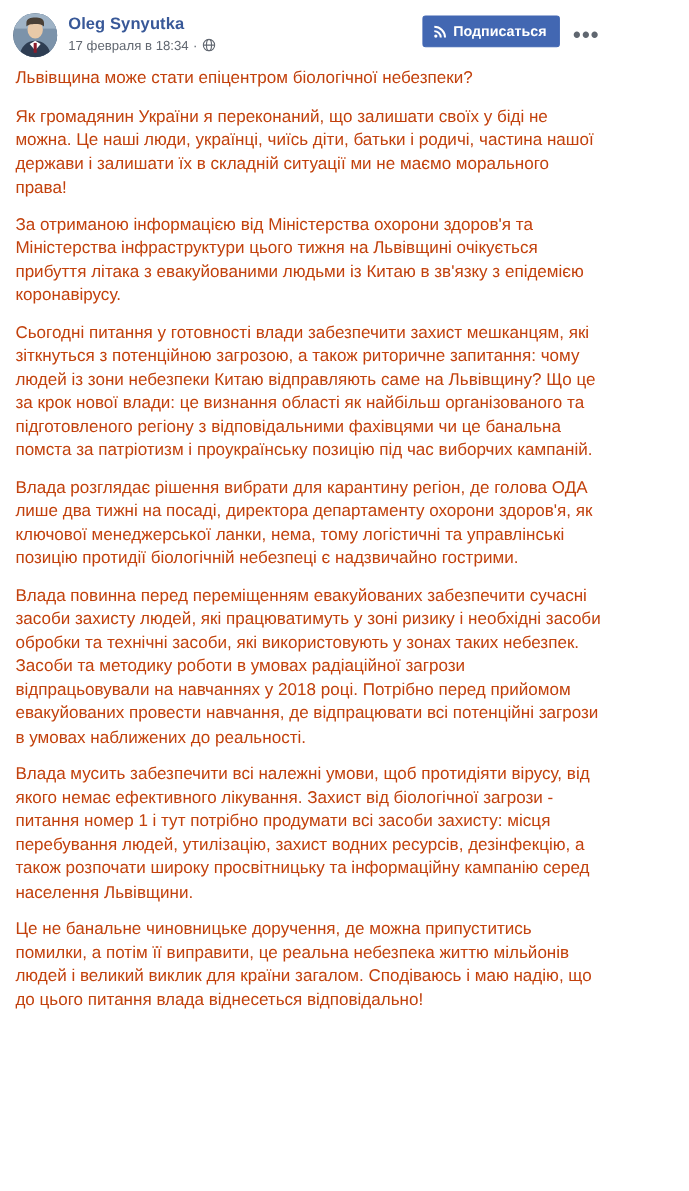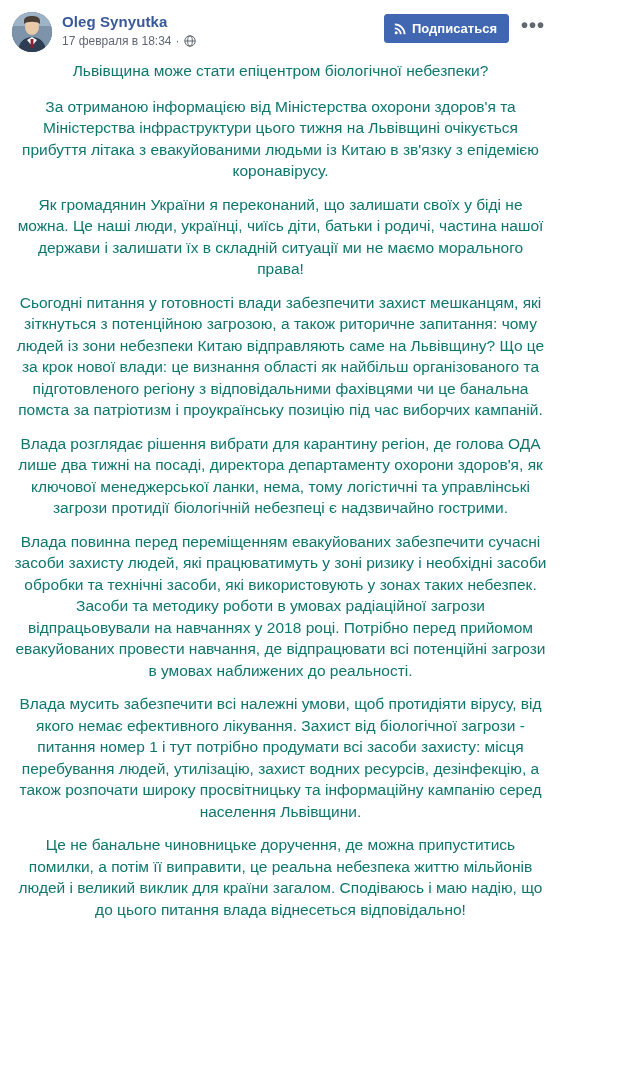--- a/index.html
+++ b/index.html
@@ -61,21 +61,21 @@
     color: #616770;
   }
   .globe-icon {
     display: inline-block;
     width: 12px;
     height: 12px;
     line-height: 0;
   }
   .header-actions {
     display: flex;
-    align-items: flex-start;
+    align-items: flex-end;
     padding-top: 2px;
     flex: 0 0 auto;
   }
   .follow-btn {
     display: inline-flex;
     align-items: center;
     gap: 6px;
     background: #4267b2;
     color: #ffffff;
     border: 1px solid #4267b2;
@@ -105,22 +105,22 @@
     user-select: none;
     font-weight: bold;
   }
   .post-body {
     padding: 2px 14px 14px 14px;
   }
   .post-body p {
     margin: 0 0 12px 0;
     font-size: 15.5px;
     line-height: 21.5px;
-    color: #0f766e;
-    text-align: center;
+    color: #c2410c;
+    text-align: left;
     word-wrap: break-word;
   }
   .post-body p:last-child { margin-bottom: 17px; }
   .post-body p.lead { margin-bottom: 14px; }
 </style>
 </head>
 <body>
 
 <div class="post">
 
@@ -164,22 +164,22 @@
         </span>
         <span>Подписаться</span>
       </button>
       <div class="more-btn">•••</div>
     </div>
 
   </div>
 
   <div class="post-body">
     <p class="lead">Львівщина може стати епіцентром біологічної небезпеки?</p>
+    <p>Як громадянин України я переконаний, що залишати своїх у біді не можна. Це наші люди, українці, чиїсь діти, батьки і родичі, частина нашої держави і залишати їх в складній ситуації ми не маємо морального права!</p>
     <p>За отриманою інформацією від Міністерства охорони здоров'я та Міністерства інфраструктури цього тижня на Львівщині очікується прибуття літака з евакуйованими людьми із Китаю в зв'язку з епідемією коронавірусу.</p>
-    <p>Як громадянин України я переконаний, що залишати своїх у біді не можна. Це наші люди, українці, чиїсь діти, батьки і родичі, частина нашої держави і залишати їх в складній ситуації ми не маємо морального права!</p>
     <p>Сьогодні питання у готовності влади забезпечити захист мешканцям, які зіткнуться з потенційною загрозою, а також риторичне запитання: чому людей із зони небезпеки Китаю відправляють саме на Львівщину? Що це за крок нової влади: це визнання області як найбільш організованого та підготовленого регіону з відповідальними фахівцями чи це банальна помста за патріотизм і проукраїнську позицію під час виборчих кампаній.</p>
-    <p>Влада розглядає рішення вибрати для карантину регіон, де голова ОДА лише два тижні на посаді, директора департаменту охорони здоров'я, як ключової менеджерської ланки, нема, тому логістичні та управлінські загрози протидії біологічній небезпеці є надзвичайно гострими.</p>
+    <p>Влада розглядає рішення вибрати для карантину регіон, де голова ОДА лише два тижні на посаді, директора департаменту охорони здоров'я, як ключової менеджерської ланки, нема, тому логістичні та управлінські позицію протидії біологічній небезпеці є надзвичайно гострими.</p>
     <p>Влада повинна перед переміщенням евакуйованих забезпечити сучасні засоби захисту людей, які працюватимуть у зоні ризику і необхідні засоби обробки та технічні засоби, які використовують у зонах таких небезпек. Засоби та методику роботи в умовах радіаційної загрози відпрацьовували на навчаннях у 2018 році. Потрібно перед прийомом евакуйованих провести навчання, де відпрацювати всі потенційні загрози в умовах наближених до реальності.</p>
     <p>Влада мусить забезпечити всі належні умови, щоб протидіяти вірусу, від якого немає ефективного лікування. Захист від біологічної загрози - питання номер 1 і тут потрібно продумати всі засоби захисту: місця перебування людей, утилізацію, захист водних ресурсів, дезінфекцію, а також розпочати широку просвітницьку та інформаційну кампанію серед населення Львівщини.</p>
     <p>Це не банальне чиновницьке доручення, де можна припуститись помилки, а потім її виправити, це реальна небезпека життю мільйонів людей і великий виклик для країни загалом. Сподіваюсь і маю надію, що до цього питання влада віднесеться відповідально!</p>
   </div>
 
 </div>
 
 </body></html>

